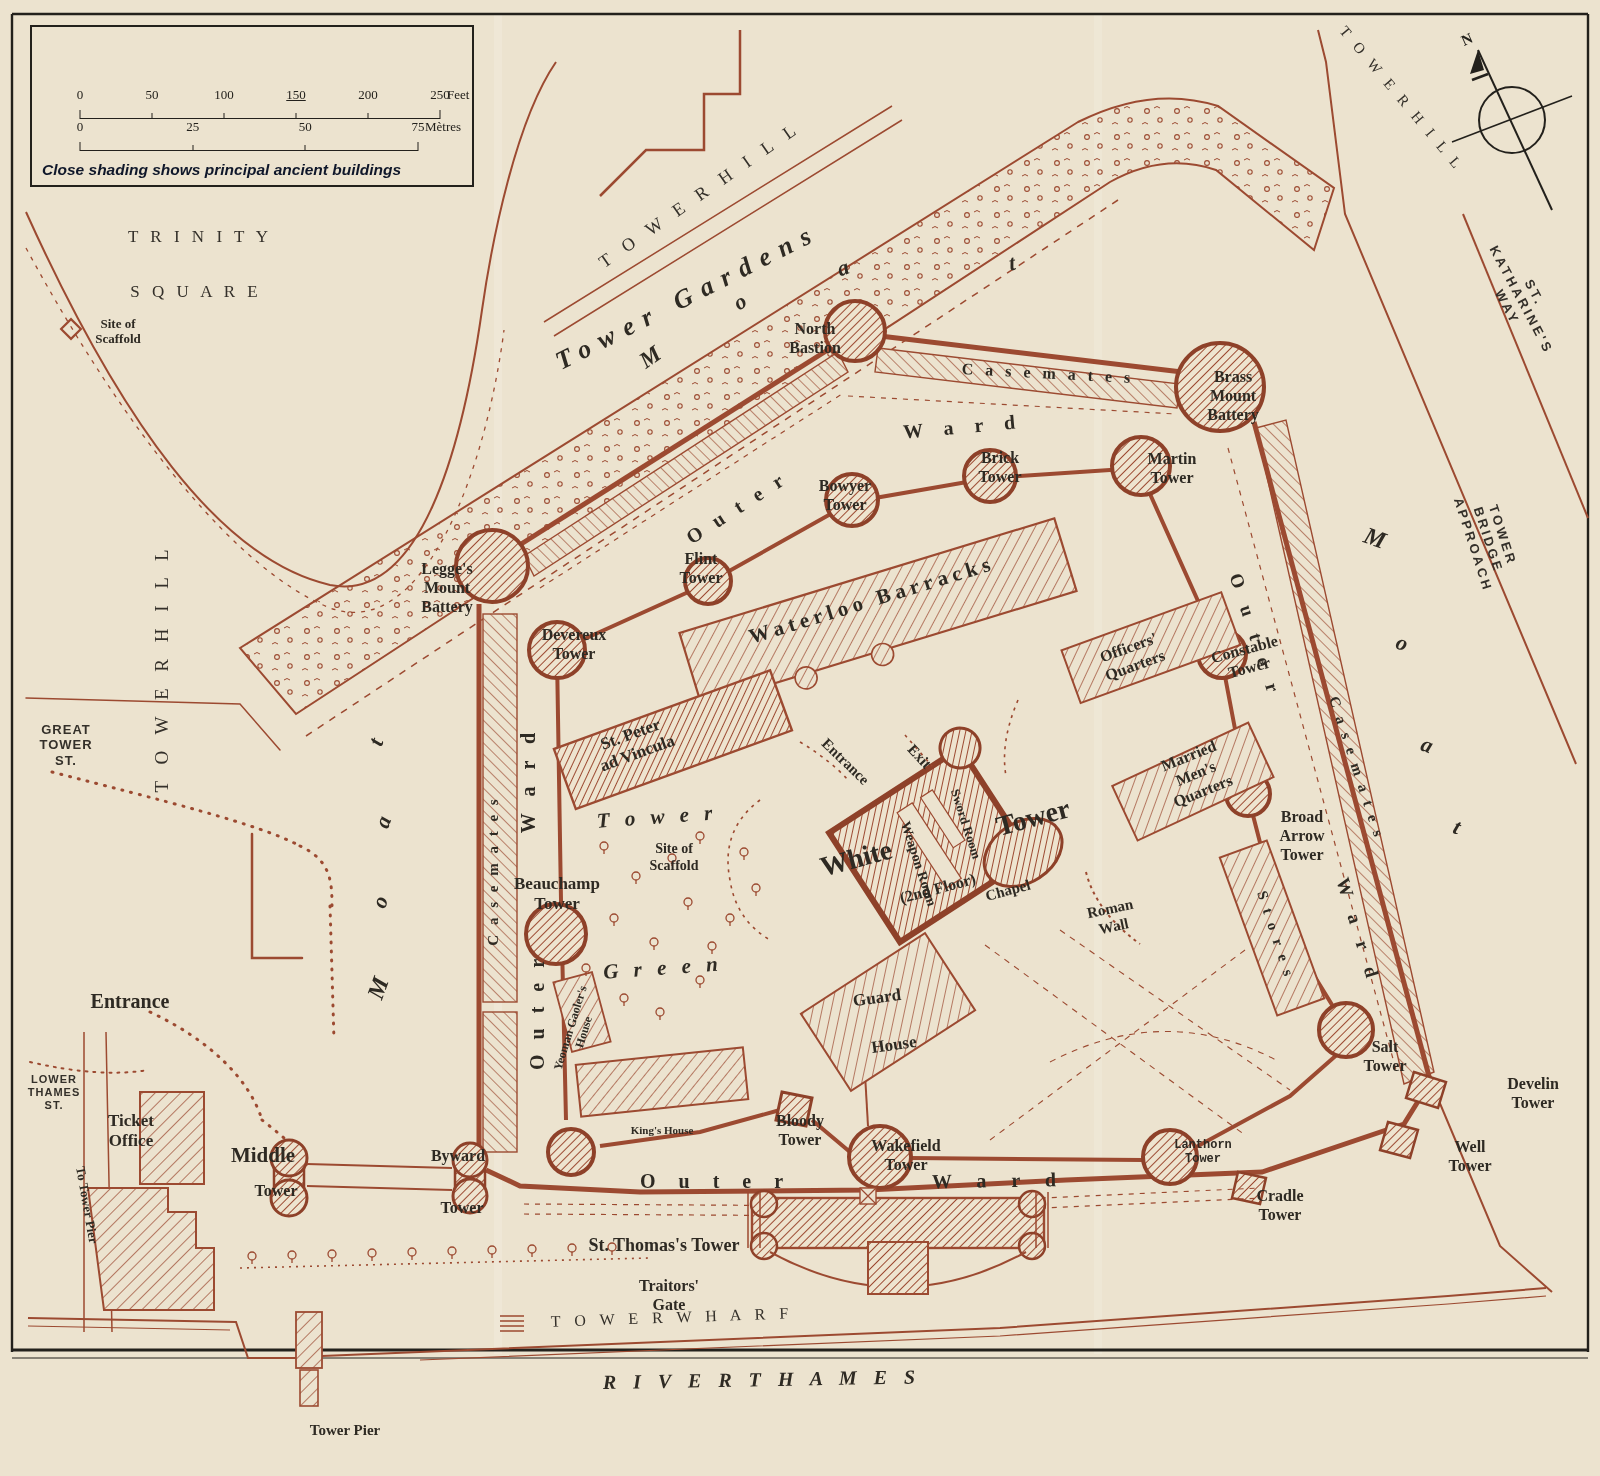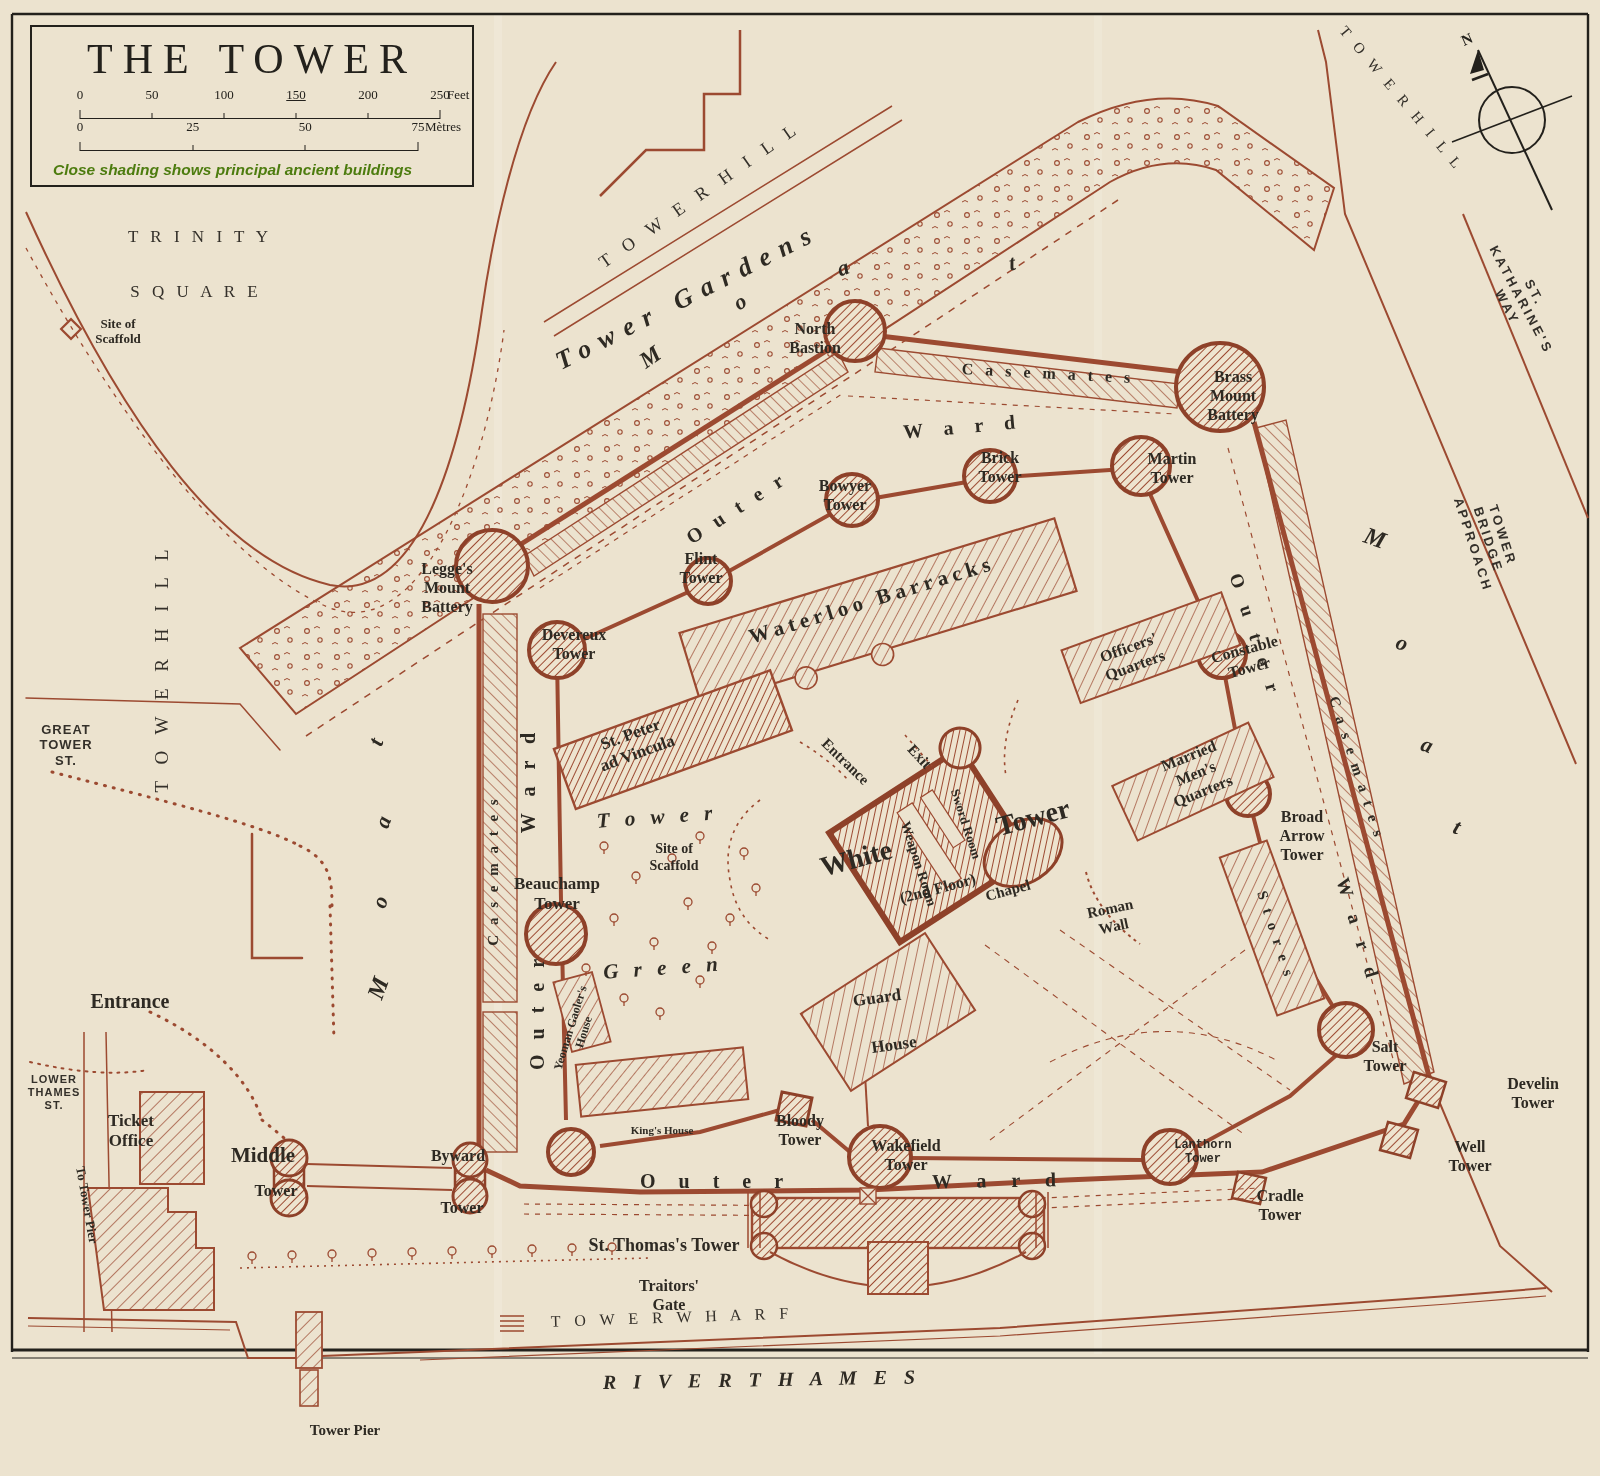--- a/index.html
+++ b/index.html
@@ -20,22 +20,22 @@
   .titlebox{position:absolute;left:30px;top:25px;width:440px;height:158px;
             border:2.5px solid #23211c;background:#ece3cf;z-index:5;}
   .maintitle{margin-top:8px;text-align:center;font-size:42px;font-weight:400;
              letter-spacing:10px;color:#23211c;}
   .sbar{position:absolute;left:48px;height:30px;}
   .sbar .tick{position:absolute;top:-2px;transform:translateX(-50%);font-size:13px;color:#23211c;}
   .sbar .tm{position:absolute;bottom:0;height:6px;width:0;border-left:1.6px solid #23211c;transform:translateX(-50%);}
   .sbar .tm.end{height:9px;}
   .sbar::after{content:"";position:absolute;left:0;right:0;bottom:0;border-bottom:1.6px solid #23211c;}
   .sbar .unit{position:absolute;left:100%;margin-left:7px;top:-2px;font-size:13px;white-space:nowrap;color:#23211c;}
-  .legendline{position:absolute;left:21px;bottom:6px;font-family:"Liberation Sans","DejaVu Sans",sans-serif;
-              font-style:italic;font-weight:700;font-size:15.5px;color:#4d7c0f;}
+  .legendline{position:absolute;left:10px;bottom:6px;font-family:"Liberation Sans","DejaVu Sans",sans-serif;
+              font-style:italic;font-weight:700;font-size:15.5px;color:#0f172a;}
 </style>
 </head>
 <body>
 
 <div class="page">
 
   <svg width="1600" height="1476" viewBox="0 0 1600 1476">
     <defs>
       <pattern id="hd" width="6" height="6" patternUnits="userSpaceOnUse" patternTransform="rotate(45)">
         <rect width="6" height="6" fill="#eee4cf"></rect>
@@ -271,21 +271,20 @@
       <line x1="1452" y1="142" x2="1572" y2="96" stroke="#23211c" stroke-width="1.5"></line>
       <polygon points="1478,50 1470,74 1484,70" fill="#23211c"></polygon>
       <line x1="1472" y1="80" x2="1488" y2="74" stroke="#23211c" stroke-width="2.5"></line>
       <text x="1464" y="46" font-size="15" font-weight="bold" fill="#23211c" font-family="Liberation Serif, serif" transform="rotate(-24 1464 46)">N</text>
     </g>
 
     <rect x="64" y="322" width="14" height="14" transform="rotate(45 71 329)" fill="none" stroke="#9c4a31" stroke-width="2.2"></rect>
   </svg>
 
   <div class="titlebox">
-    <div class="maintitle">THE TOWER</div>
     <div class="sbar" style="top:62px;width:360px;">
         <span class="tick" style="left: 0%;">0</span>
         <i class="tm end" style="left: 0%;"></i>
         <span class="tick" style="left: 20%;">50</span>
         <i class="tm" style="left: 20%;"></i>
         <span class="tick" style="left: 40%;">100</span>
         <i class="tm" style="left: 40%;"></i>
         <span class="tick" style="left: 60%; text-decoration: underline;">150</span>
         <i class="tm" style="left: 60%;"></i>
         <span class="tick" style="left: 80%;">200</span>

